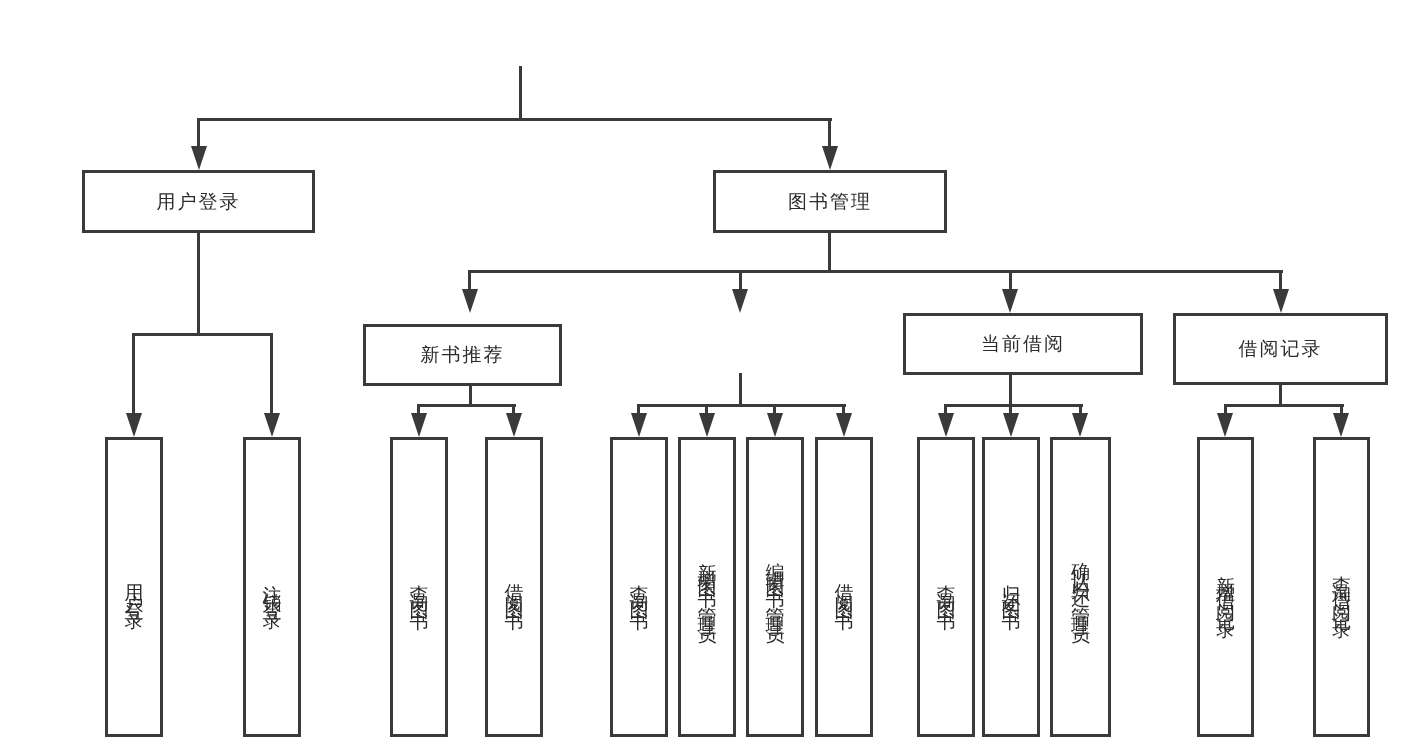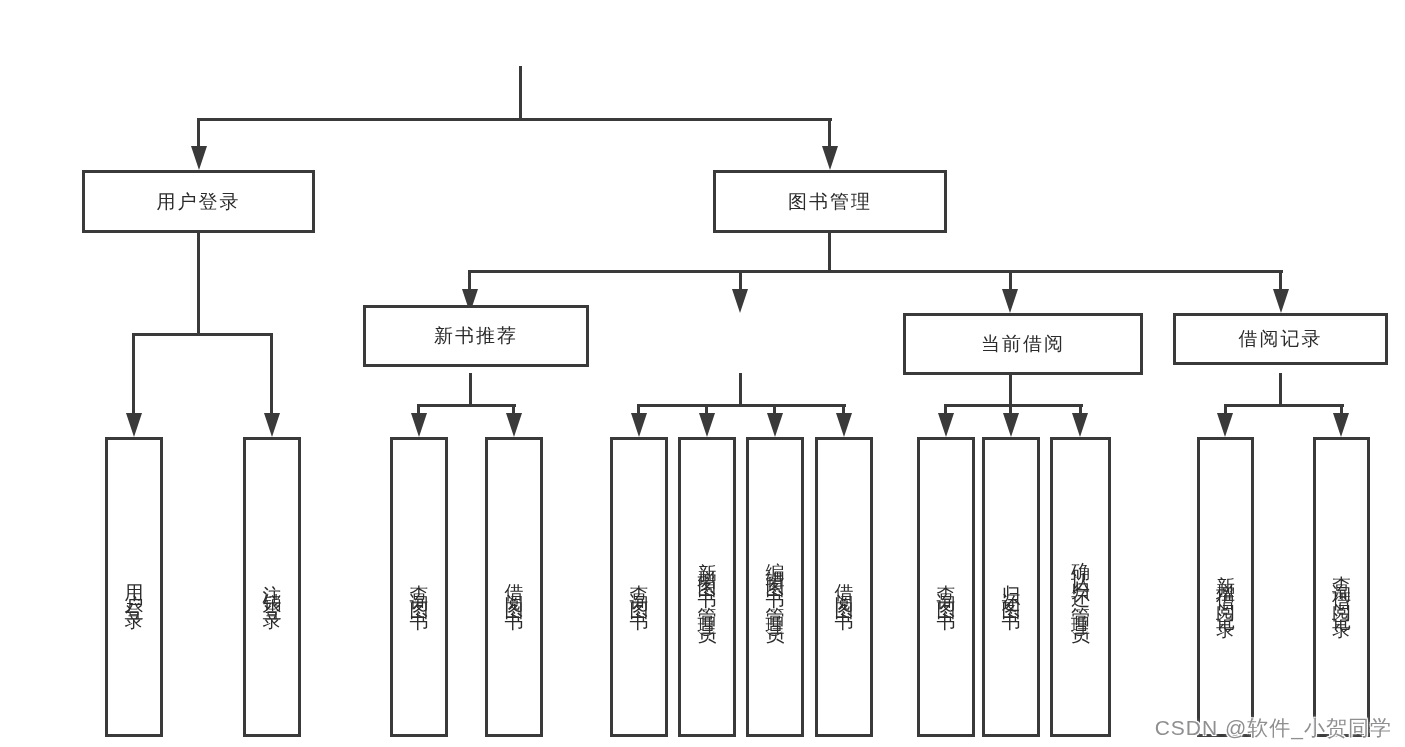--- a/index.html
+++ b/index.html
@@ -90,37 +90,36 @@
   <div class="ln" style="left:1224px;top:404px;width:120px;height:3px"></div>
   <div class="ln" style="left:1224px;top:404px;width:3px;height:12px"></div>
   <div class="arr" style="left:1217px;top:413px"></div>
   <div class="ln" style="left:1340px;top:404px;width:3px;height:12px"></div>
   <div class="arr" style="left:1333px;top:413px"></div>
 
 
   <div class="box" style="left:82px;top:170px;width:233px;height:63px">用户登录</div>
   <div class="box" style="left:713px;top:170px;width:234px;height:63px">图书管理</div>
 
-  <div class="box" style="left:363px;top:305px;width:226px;height:62px">新书推荐</div>
+  <div class="box" style="left:363px;top:324px;width:199px;height:62px">新书推荐</div>
   <div class="box" style="left:903px;top:313px;width:240px;height:62px">当前借阅</div>
-  <div class="box" style="left:1173px;top:313px;width:215px;height:52px">借阅记录</div>
+  <div class="box" style="left:1173px;top:313px;width:215px;height:72px">借阅记录</div>
 
   <div class="box leaf" style="left:105px;top:437px;width:58px;height:300px">用户登录</div>
   <div class="box leaf" style="left:243px;top:437px;width:58px;height:300px">注销登录</div>
 
   <div class="box leaf" style="left:390px;top:437px;width:58px;height:300px">查询图书</div>
   <div class="box leaf" style="left:485px;top:437px;width:58px;height:300px">借阅图书</div>
 
   <div class="box leaf" style="left:610px;top:437px;width:58px;height:300px">查询图书</div>
   <div class="box leaf" style="left:678px;top:437px;width:58px;height:300px">新增图书（管理员）</div>
   <div class="box leaf" style="left:746px;top:437px;width:58px;height:300px">编辑图书（管理员）</div>
   <div class="box leaf" style="left:815px;top:437px;width:58px;height:300px">借阅图书</div>
 
   <div class="box leaf" style="left:917px;top:437px;width:58px;height:300px">查询图书</div>
   <div class="box leaf" style="left:982px;top:437px;width:58px;height:300px">归还图书</div>
   <div class="box leaf" style="left:1050px;top:437px;width:61px;height:300px">确认归还（管理员）</div>
 
   <div class="box leaf" style="left:1197px;top:437px;width:57px;height:300px">新增借阅记录</div>
   <div class="box leaf" style="left:1313px;top:437px;width:57px;height:300px">查询借阅记录</div>
 
-  <div class="watermark">CSDN @软件_小贺同学</div>
 
 </div>
 
 </body></html>

